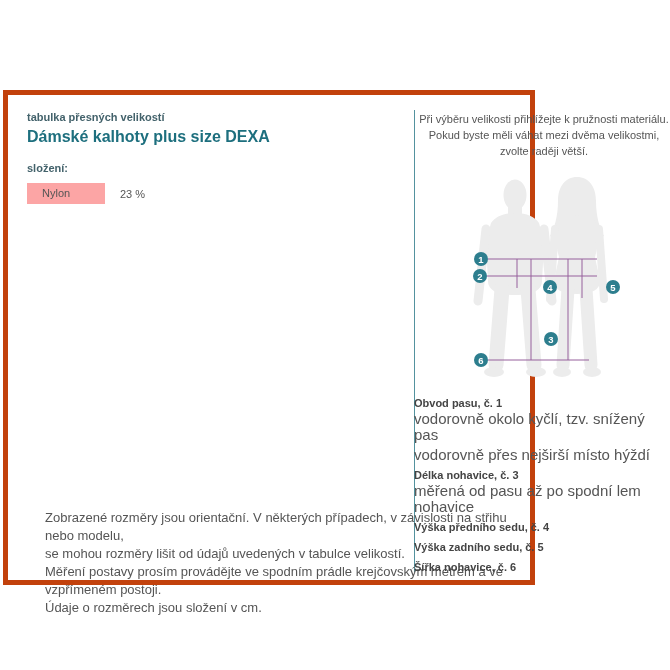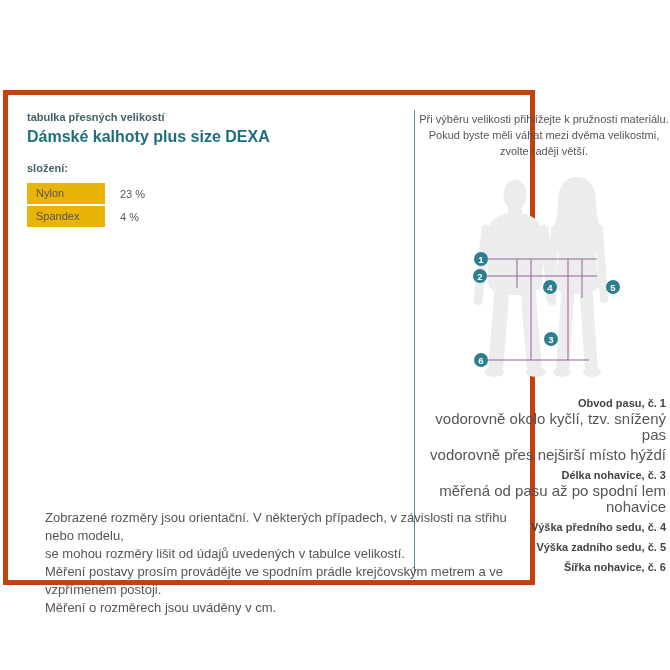--- a/index.html
+++ b/index.html
@@ -31,40 +31,40 @@
     font-size:16px; font-weight:bold; color:#1d6f7e;
   }
   .section-label {
     position:absolute; left:19px; top:67px;
     font-size:11px; font-weight:bold; color:#43626b;
   }
   .comp-table { position:absolute; left:19px; top:88px; width:260px; }
   .comp-row { display:flex; align-items:center; margin-bottom:2px; height:21px; }
   .comp-material {
     width:78px; height:21px; line-height:21px;
-    background:#eab308; padding-left:9px;
+    background:#fca5a5; padding-left:15px;
     font-size:11px; color:#555555;
   }
   .comp-value { margin-left:15px; font-size:11px; color:#555555; }
   .left-footer {
     position:absolute; left:37px; top:414px;
     font-size:13px; color:#555555; line-height:18px;
   }
   
   .right-note {
     position:absolute; left:410px; top:16px; width:252px;
     text-align:center; font-size:11px; color:#555555; line-height:16px;
   }
   .diagram {
     position:absolute; left:449px; top:72px;
     width:186px; height:216px;
   }
   .measure-list {
     position:absolute; left:406px; top:300px; width:252px;
-    text-align:right;
+    text-align:left;
   }
   .measure-group { margin-bottom:4px; }
   .m-name { font-size:11px; font-weight:bold; color:#444444; line-height:16px; }
   .m-desc { font-size:15px; color:#555555; line-height:16px; }
   .marker-num {
     font-size:9.5px; font-weight:bold; fill:#ffffff;
     text-anchor:middle; dominant-baseline:central;
     font-family:"Liberation Sans", sans-serif;
   }
 </style>
@@ -77,31 +77,27 @@
 
   <div class="eyebrow">tabulka přesných velikostí</div>
   <div class="page-title">Dámské kalhoty plus size DEXA</div>
   <div class="section-label">složení:</div>
 
   <div class="comp-table">
     <div class="comp-row">
       <div class="comp-material">Nylon</div>
       <div class="comp-value">23 %</div>
     </div>
-    <div class="comp-row">
-      <div class="comp-material">Spandex</div>
-      <div class="comp-value">4 %</div>
-    </div>
   </div>
 
   <div class="left-footer">
     <div>Zobrazené rozměry jsou orientační. V některých případech, v závislosti na střihu nebo modelu,</div>
     <div>se mohou rozměry lišit od údajů uvedených v tabulce velikostí.</div>
     <div>Měření postavy prosím provádějte ve spodním prádle krejčovským metrem a ve vzpřímeném postoji.</div>
-    <div>Měření o rozměrech jsou uváděny v cm.</div>
+    <div>Údaje o rozměrech jsou složení v cm.</div>
   </div>
 
   <div class="right-note">
     <div>Při výběru velikosti přihlížejte k pružnosti materiálu.</div>
     <div>Pokud byste měli váhat mezi dvěma velikostmi,</div>
     <div>zvolte raději větší.</div>
   </div>
 
   <svg class="diagram" viewBox="452 162 186 216" width="186" height="216" xmlns="http://www.w3.org/2000/svg">
 

